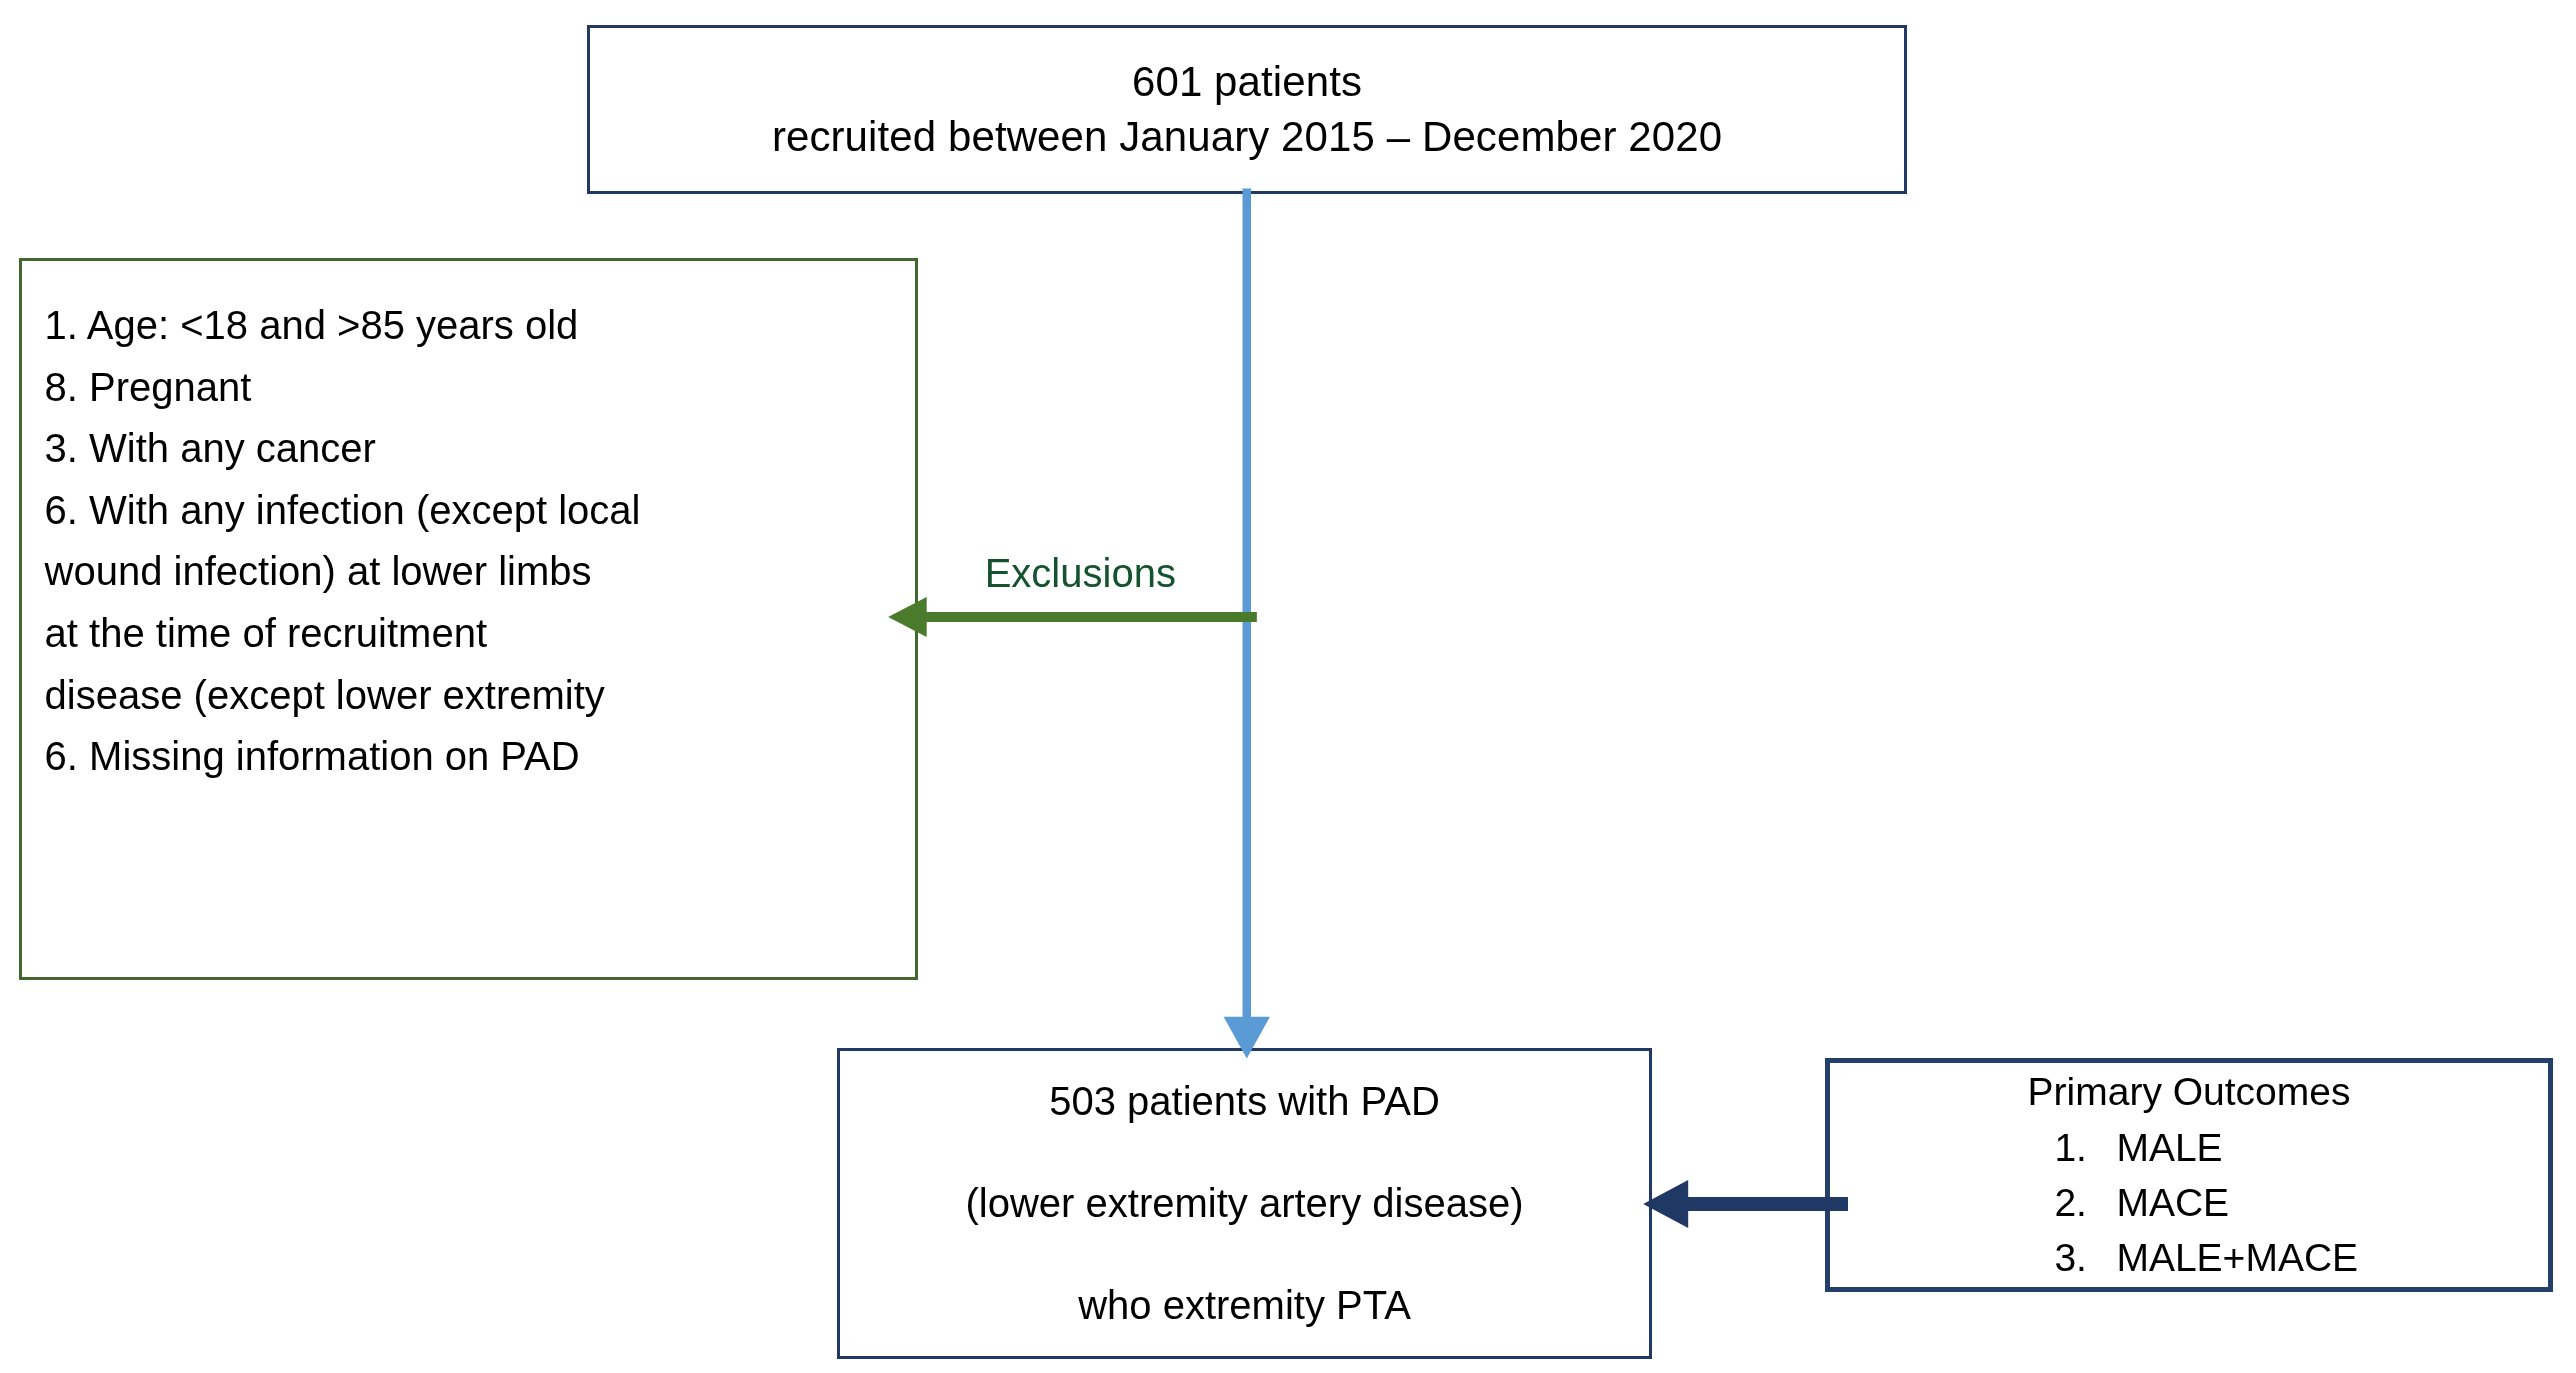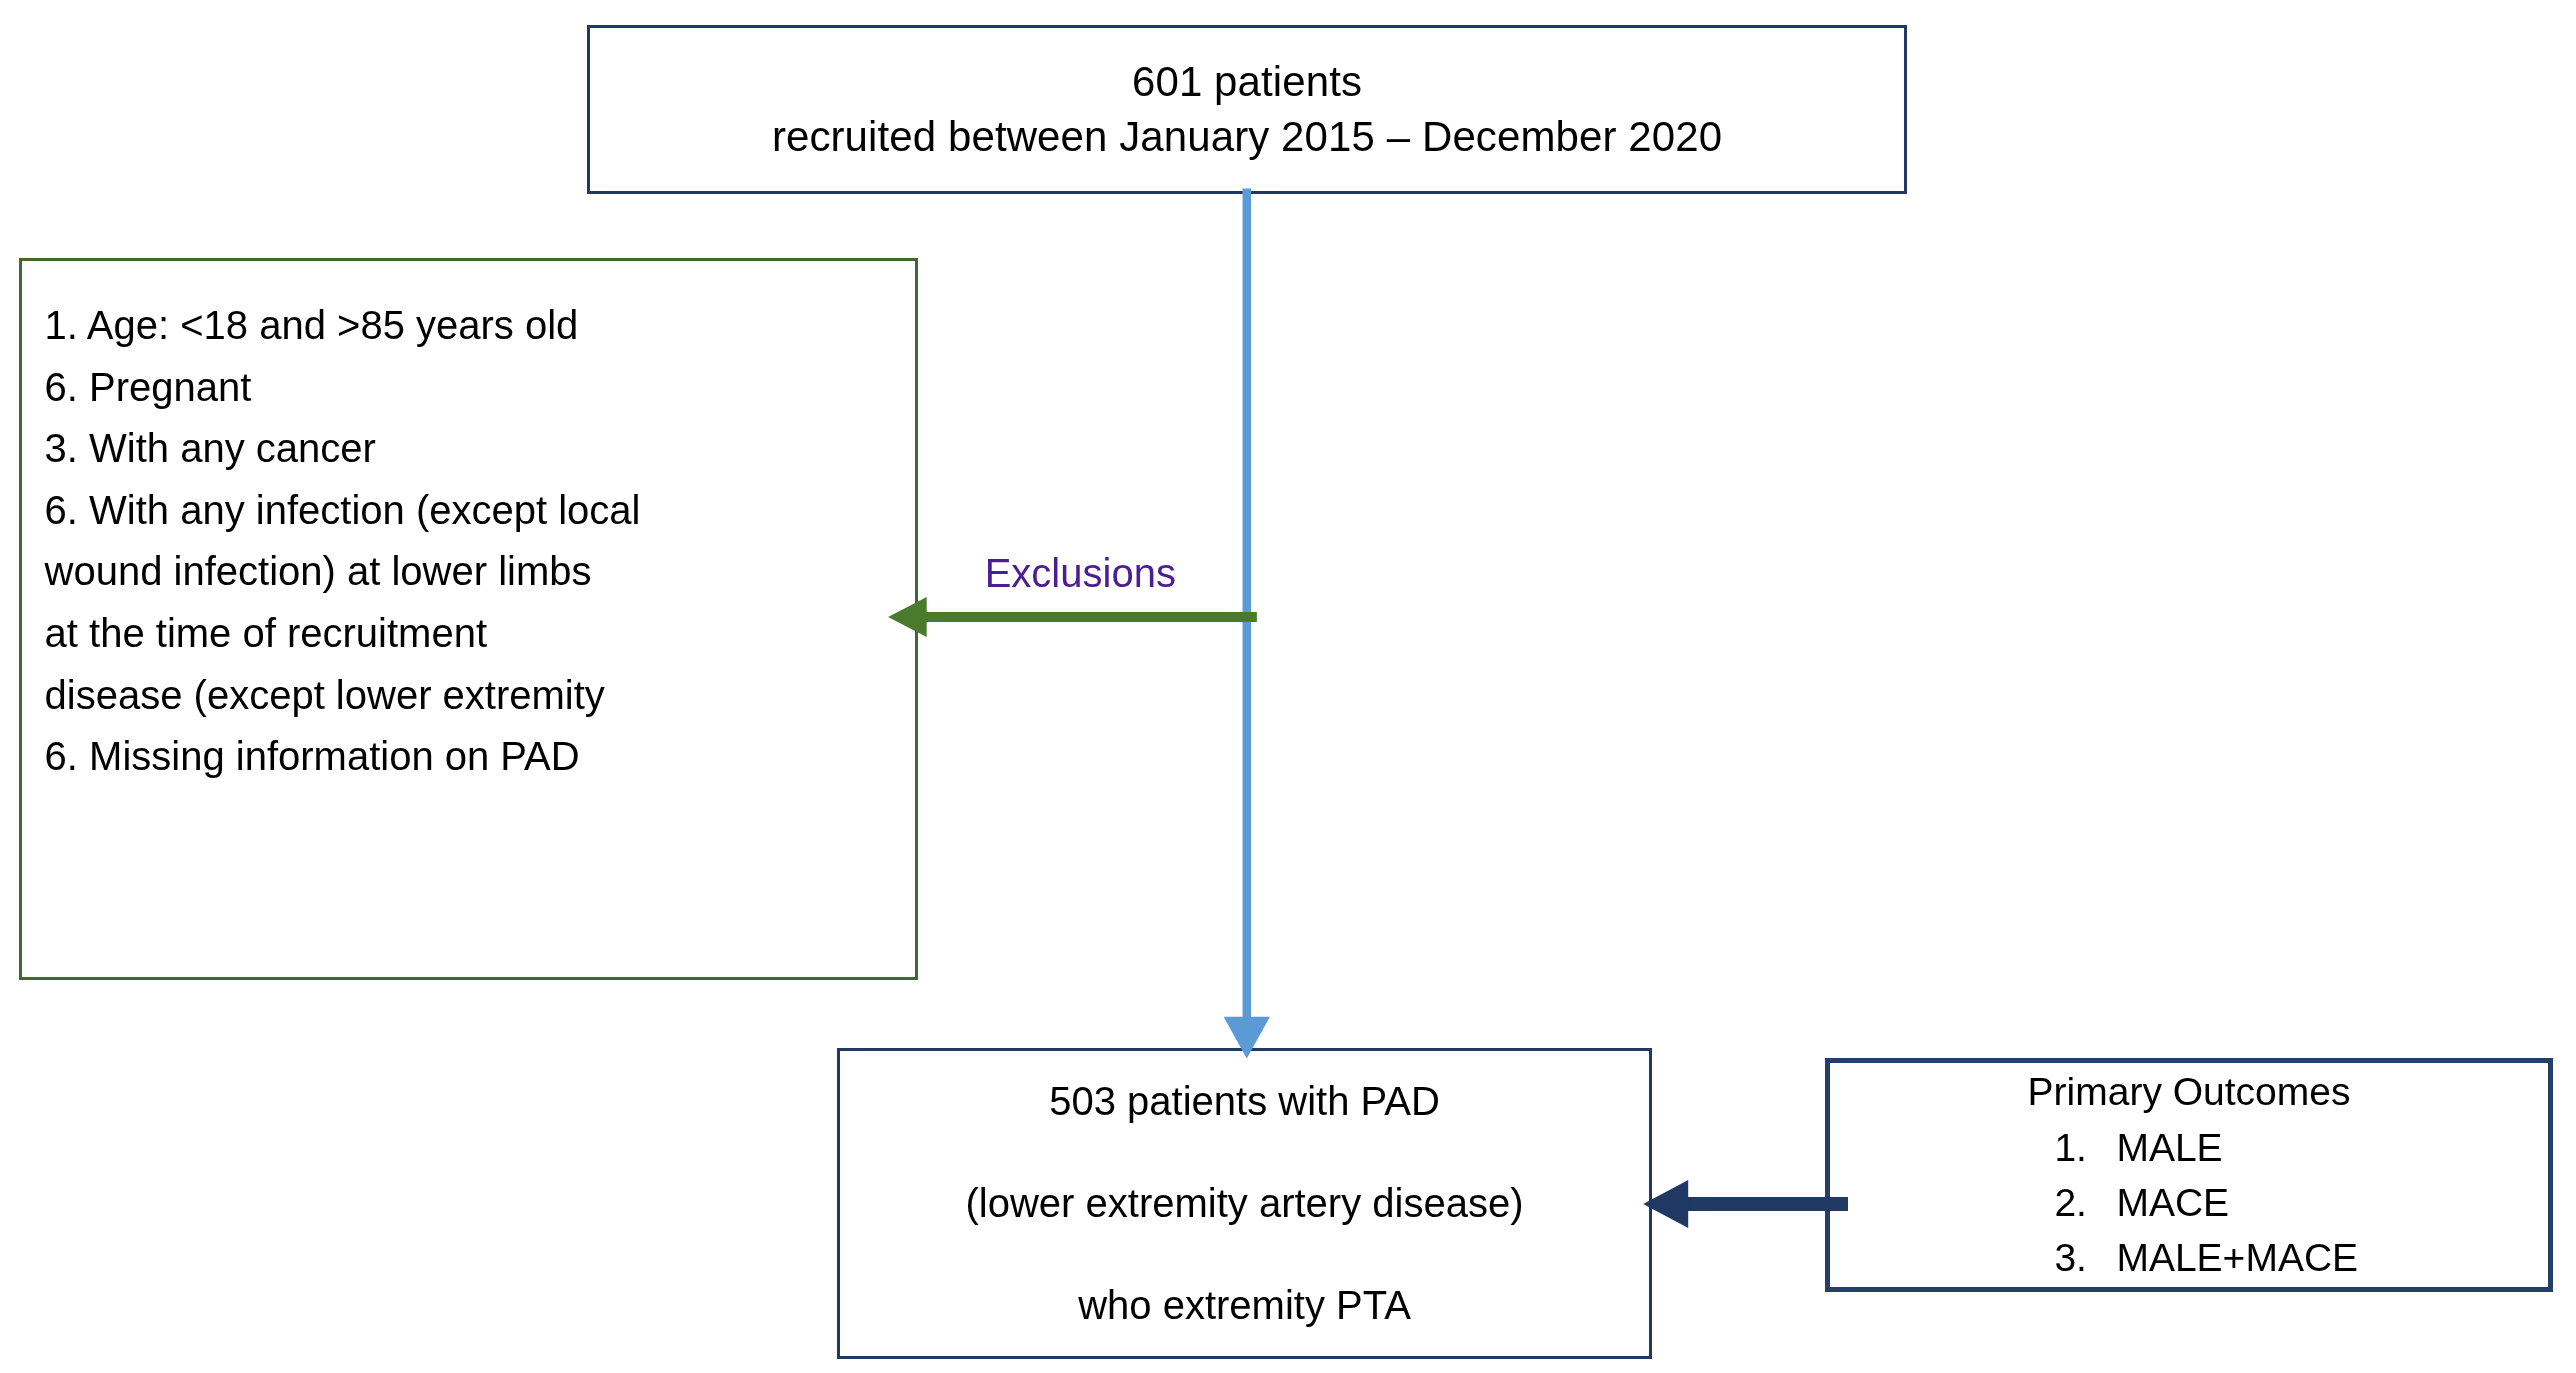--- a/index.html
+++ b/index.html
@@ -135,38 +135,38 @@
     height: 78px;
   }
 
   .label-exclusions {
     position: absolute;
     left: 980px;
     top: 553px;
     font-size: 40px;
     line-height: 1;
     white-space: nowrap;
-    color: #4c1d95;
+    color: #14532d;
     background: #ffffff;
     padding: 0 4.7px;
   }
 </style>
 </head>
 <body>
 
 <div id="canvas">
 
   <div class="box" id="box-recruited">
     <div class="line">601 patients</div>
     <div class="line">recruited between January 2015 – December 2020</div>
   </div>
 
   <div class="box" id="box-exclusions">
     <div class="line">1. Age: &lt;18 and &gt;85 years old</div>
-    <div class="line">6. Pregnant</div>
+    <div class="line">8. Pregnant</div>
     <div class="line">3. With any cancer</div>
     <div class="line">6. With any infection (except local</div>
     <div class="line">wound infection) at lower limbs</div>
     <div class="line">at the time of recruitment</div>
     <div class="line">disease (except lower extremity</div>
     <div class="line">6. Missing information on PAD</div>
   </div>
 
   <div class="box" id="box-pad">
     <div class="line">503 patients with PAD</div>

